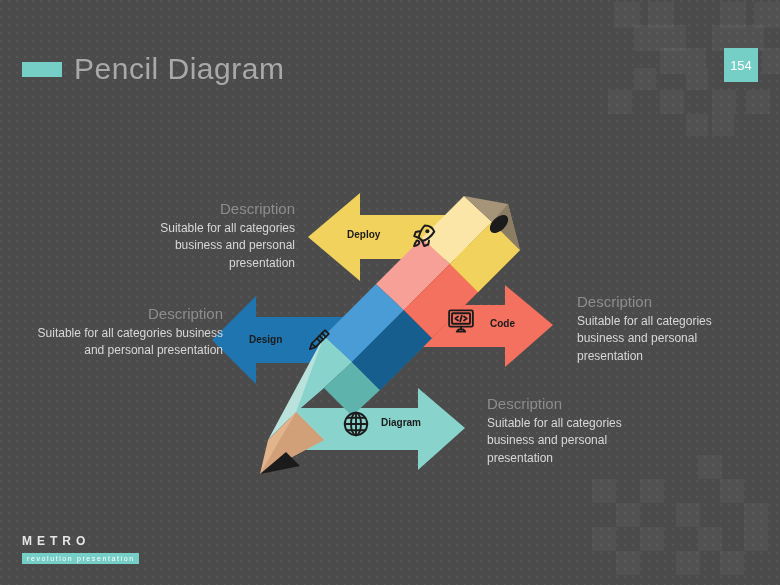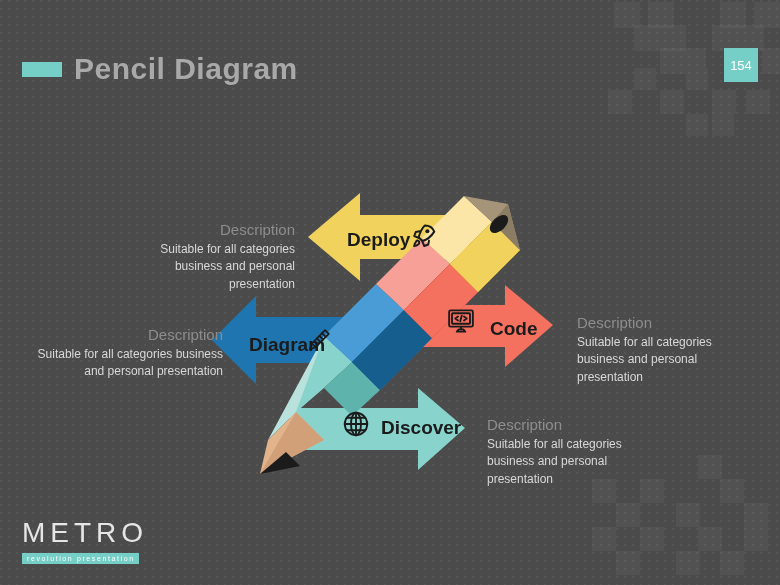--- a/index.html
+++ b/index.html
@@ -40,41 +40,41 @@
     top: 62px;
     width: 40px;
     height: 15px;
     background: #76cfc6;
   }
   .title {
     position: absolute;
     left: 74px;
     top: 52px;
     font-size: 30px;
-    font-weight: bold;
+    font-weight: normal;
     color: #a9a9a9;
     letter-spacing: 0.5px;
     white-space: nowrap;
   }
   .page-badge {
     position: absolute;
     right: 22px;
     top: 48px;
     width: 34px;
     height: 34px;
     background: #76cfc6;
     color: #ffffff;
     font-size: 13px;
     display: flex;
     align-items: center;
     justify-content: center;
   }
 
   
-  .desc { position: absolute; margin-top: 21px; }
+  .desc { position: absolute; }
   .desc .desc-title {
     font-size: 15px;
     color: #8d8d8d;
     margin-bottom: 3px;
   }
   .desc .desc-body {
     font-size: 12px;
     color: #d8d8d8;
     line-height: 1.45;
   }
@@ -89,42 +89,42 @@
   
   .stage {
     position: absolute;
     left: 0; top: 0;
     width: 780px; height: 585px;
   }
 
   
   .arrow-label {
     position: absolute;
-    font-size: 19px;
+    font-size: 10px;
     font-weight: bold;
     color: #1b1b1b;
     white-space: nowrap;
     text-align: center;
   }
   .arrow-icon {
     position: absolute;
     color: #1b1b1b;
   }
 
   
   .logo {
     position: absolute;
     left: 22px;
     bottom: 20px;
   }
   .logo-name {
-    font-size: 28px;
+    font-size: 12px;
     color: #e6e6e6;
     letter-spacing: 5px;
-    font-weight: normal;
+    font-weight: bold;
     line-height: 1;
   }
   .logo-tag {
     margin-top: 4px;
     background: #76cfc6;
     color: #ffffff;
     font-size: 7px;
     letter-spacing: 1.6px;
     padding: 2px 4px 2px 5px;
     display: inline-block;
@@ -231,21 +231,21 @@
   <span class="arrow-icon" style="left:408px; top:221px;">
     <svg width="30" height="30" viewBox="0 0 24 24" fill="none" stroke="#1b1b1b" stroke-width="1.6" stroke-linecap="round" stroke-linejoin="round">
       <path d="M13.5 3.5c3.5 0 6.5 2 7.5 5-2.5 4-6 6.5-9.5 7.5l-3-3C9.5 9.5 11 6 13.5 3.5z"></path>
       <circle cx="15.5" cy="8.2" r="1.6" fill="#1b1b1b" stroke="none"></circle>
       <path d="M8.5 13.5 5 12l1.2-3.2 3.1-.6"></path>
       <path d="M11.5 16.5 13 20l3.2-1.2.6-3.1"></path>
       <path d="M6.5 16.5c-1.2 1.2-1.6 3.6-1.6 3.6s2.4-.4 3.6-1.6c.7-.7.7-1.8 0-2.4-.6-.7-1.7-.7-2 .4z"></path>
     </svg>
   </span>
 
-  <div class="arrow-label" style="left:249px; top:334px;">Diagram</div>
+  <div class="arrow-label" style="left:249px; top:334px;">Design</div>
   <span class="arrow-icon" style="left:305px; top:326px;">
     <svg width="28" height="28" viewBox="0 0 24 24" fill="none" stroke="#1b1b1b" stroke-width="1.5" stroke-linecap="round" stroke-linejoin="round">
       <path d="M17.2 3.6 20.4 6.8 9 18.2 4.2 19.8 5.8 15z"></path>
       <path d="M14.6 6.2 17.8 9.4"></path>
       <path d="M12.4 8.4 15.6 11.6"></path>
       <path d="M10.2 10.6 13.4 13.8"></path>
       <path d="M5.8 15 9 18.2"></path>
     </svg>
   </span>
 
@@ -255,21 +255,21 @@
       <rect x="2.5" y="3.5" width="19" height="13" rx="1.2"></rect>
       <rect x="4.8" y="5.8" width="14.4" height="8.4" rx="0.6"></rect>
       <path d="M9.6 8.4 7.4 10l2.2 1.6"></path>
       <path d="M14.4 8.4 16.6 10l-2.2 1.6"></path>
       <path d="M12.6 7.8 11.4 12.2"></path>
       <path d="M12 16.5v2.2"></path>
       <path d="M8.6 20.5h6.8l-1.6-1.8h-3.6z"></path>
     </svg>
   </span>
 
-  <div class="arrow-label" style="left:381px; top:417px;">Discover</div>
+  <div class="arrow-label" style="left:381px; top:417px;">Diagram</div>
   <span class="arrow-icon" style="left:341px; top:409px;">
     <svg width="30" height="30" viewBox="0 0 24 24" fill="none" stroke="#1b1b1b" stroke-width="1.5" stroke-linecap="round" stroke-linejoin="round">
       <circle cx="12" cy="12" r="9"></circle>
       <ellipse cx="12" cy="12" rx="4" ry="9"></ellipse>
       <path d="M3 12h18"></path>
       <path d="M4.6 7h14.8"></path>
       <path d="M4.6 17h14.8"></path>
       <path d="M12 3v18"></path>
     </svg>
   </span>

